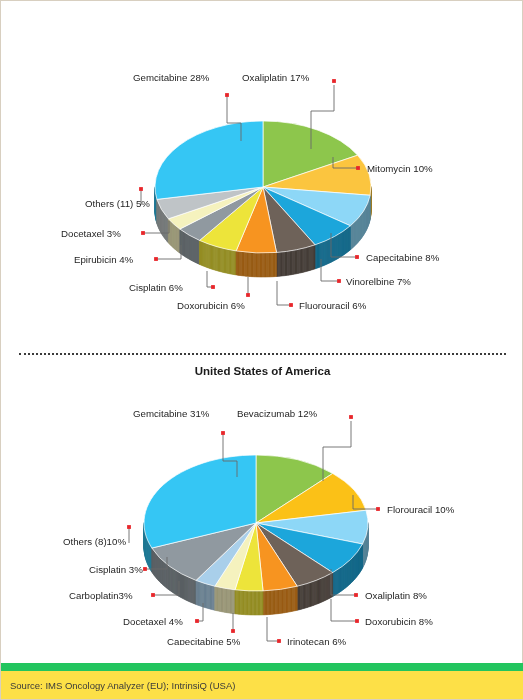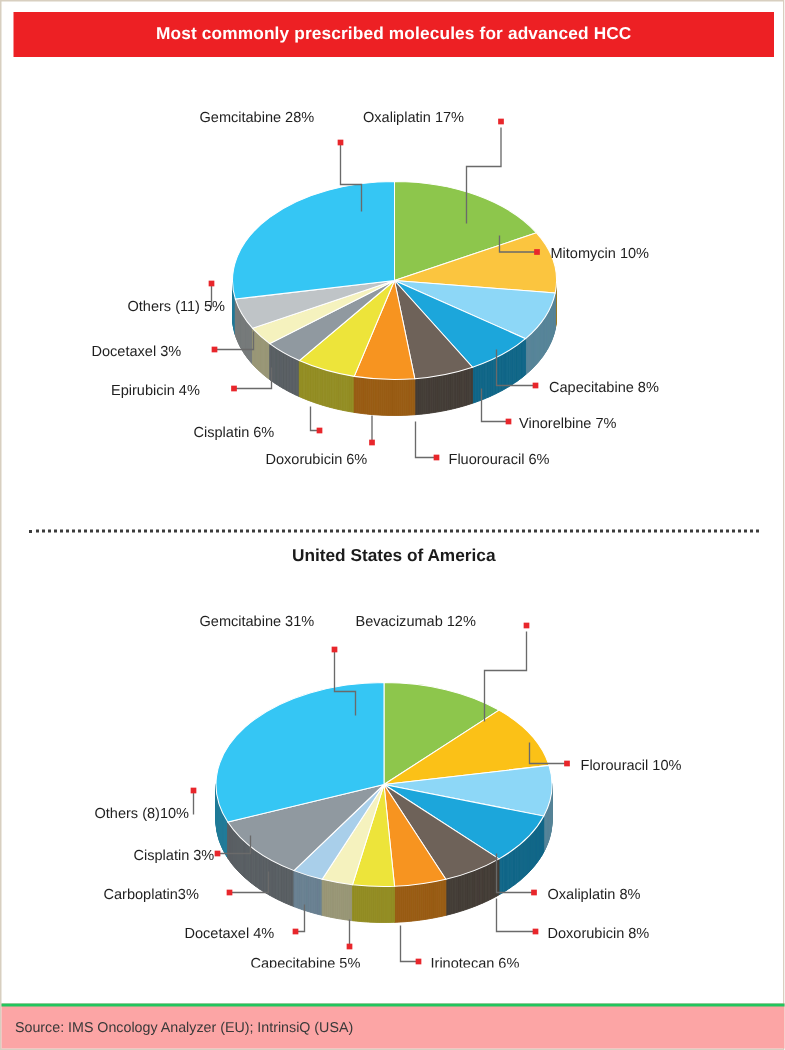--- a/index.html
+++ b/index.html
@@ -10,36 +10,33 @@
   .titlebar{position:absolute;left:8px;top:7px;width:507px;height:30px;
             background:#ed2024;display:flex;align-items:center;justify-content:center;}
   .titlebar .t{color:#fff;font-size:11.5px;font-weight:bold;letter-spacing:.1px;}
   .chartblock{position:absolute;left:0;width:523px;}
   .chartblock.eu{top:44px;height:290px;}
   .chartblock.us{top:364px;height:290px;}
   .sectiontitle{text-align:center;font-size:11.5px;font-weight:bold;color:#1b1b1b;}
   .divider{position:absolute;left:18px;top:352px;width:487px;height:2px;
            border-top:2px dotted #3b3b3b;}
   .footer{position:absolute;left:0;bottom:0;width:523px;height:28px;
-          background:#fca5a5;border-top:2px solid #22c55e;
+          background:#fde047;border-top:8px solid #22c55e;
           display:flex;align-items:center;}
   .footer .src{padding-left:9px;font-size:9.5px;color:#3a3a3a;}
   svg{display:block;}
   .lbl{font-family:"Liberation Sans",sans-serif;font-size:9.7px;fill:#1f1f1f;}
   .leader{stroke:#6a6a6a;stroke-width:.9px;fill:none;}
   .dot{fill:#e8262b;}
 </style>
 </head>
 <body>
 
 <div class="frame">
 
-  <div class="titlebar">
-    <span class="t">Most commonly prescribed molecules for advanced HCC</span>
-  </div>
 
   <div class="chartblock eu">
     <svg id="svg-eu" width="523" height="268" viewBox="0 0 523 268">
         <g>
           <path d="M369.9938696925134,141.29679488352846 L369.99990228718076,142.08878155131683 L369.99990228718076,166.08878155131683 L369.9938696925134,165.29679488352846 Z" fill="#9c7a27" stroke="#9c7a27" stroke-width="0.6"></path>
           <path d="M154.00389740098348,142.56070016344776 L154.00066317900277,141.76870738163822 L154.00066317900277,165.76870738163822 L154.00389740098348,166.56070016344776 Z" fill="#217b97" stroke="#217b97" stroke-width="0.6"></path>
           <path d="M369.99990228718076,142.08878155131683 L369.9903830825417,142.8807554347152 L369.9903830825417,166.8807554347152 L369.99990228718076,166.08878155131683 Z" fill="#9c7a27" stroke="#9c7a27" stroke-width="0.6"></path>
           <path d="M154.02268287512206,143.35261220540266 L154.00389740098348,142.56070016344776 L154.00389740098348,166.56070016344776 L154.02268287512206,167.35261220540266 Z" fill="#217b97" stroke="#217b97" stroke-width="0.6"></path>
           <path d="M369.9903830825417,142.8807554347152 L369.9653134493453,143.67260249085294 L369.9653134493453,167.67260249085294 L369.9903830825417,166.8807554347152 Z" fill="#9c7a27" stroke="#9c7a27" stroke-width="0.6"></path>
           <path d="M154.0570168963427,144.14432947353728 L154.02268287512206,143.35261220540266 L154.02268287512206,167.35261220540266 L154.0570168963427,168.14432947353728 Z" fill="#217b97" stroke="#217b97" stroke-width="0.6"></path>

